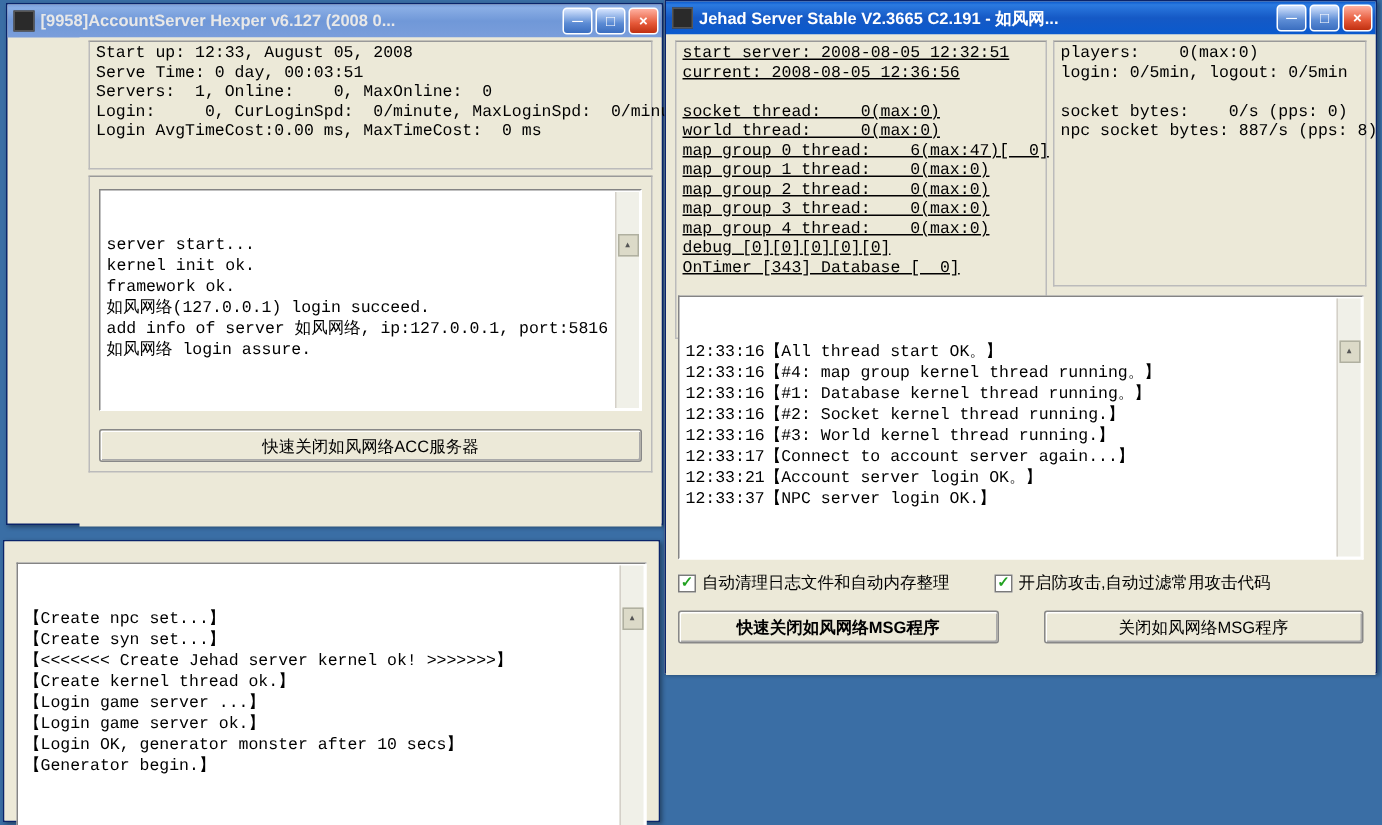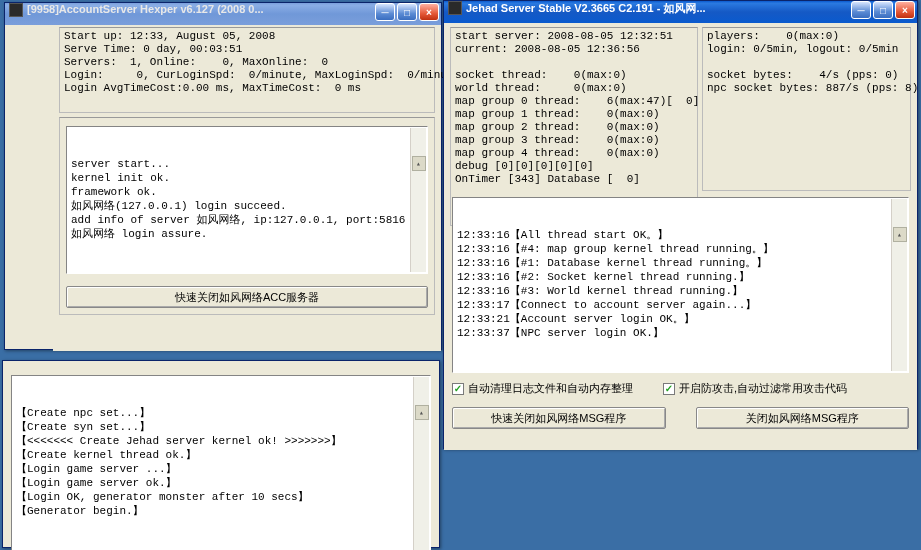--- a/index.html
+++ b/index.html
@@ -15,21 +15,21 @@
 .window {
   position: absolute;
   background: #ece9d8;
   border: 1px solid #0a246a;
   box-shadow: 1px 1px 3px rgba(0,0,0,0.4);
 }
 .titlebar {
   height: 22px;
   background: linear-gradient(to bottom, #0a5ace 0%, #2b7ae0 10%, #1559c5 50%, #0a5ace 100%);
   display: flex;
-  align-items: flex-start;
+  align-items: center;
   padding: 0 2px 0 4px;
   color: #fff;
   font-family: Tahoma, sans-serif;
   font-size: 11px;
   font-weight: bold;
 }
 .titlebar.inactive {
   background: linear-gradient(to bottom, #7a9edb 0%, #8aaee5 10%, #7098d8 50%, #7a9edb 100%);
   color: #e8e8e8;
 }
@@ -177,39 +177,39 @@
 
 <div class="window" style="left:443px; top:0px; width:475px; height:449px;">
   <div class="titlebar">
     <div class="title-icon"></div>
     <div class="title-text">Jehad Server Stable V2.3665 C2.191 - 如风网...</div>
     <div class="winbtn">─</div>
     <div class="winbtn">□</div>
     <div class="winbtn close">×</div>
   </div>
   <div class="client" style="height:427px;">
-    <div class="fieldset" style="left:6px; top:4px; width:248px; height:199px;">
+    <div class="fieldset" style="left:6px; top:4px; width:248px; height:199px;text-decoration:underline;">
       <div class="statusblock">start server: 2008-08-05 12:32:51
 current: 2008-08-05 12:36:56
 
 socket thread:    0(max:0)
 world thread:     0(max:0)
 map group 0 thread:    6(max:47)[  0]
 map group 1 thread:    0(max:0)
 map group 2 thread:    0(max:0)
 map group 3 thread:    0(max:0)
 map group 4 thread:    0(max:0)
 debug [0][0][0][0][0]
 OnTimer [343] Database [  0]</div>
     </div>
     <div class="fieldset" style="left:258px; top:4px; right:6px; height:164px;">
       <div class="statusblock">players:    0(max:0)
 login: 0/5min, logout: 0/5min
 
-socket bytes:    4/s (pps: 0)
+socket bytes:    0/s (pps: 0)
 npc socket bytes: 887/s (pps: 8)</div>
     </div>
     <div class="panel" style="position:absolute; left:8px; top:174px; right:8px; height:176px;">
       <div>12:33:16【All thread start OK。】
 12:33:16【#4: map group kernel thread running。】
 12:33:16【#1: Database kernel thread running。】
 12:33:16【#2: Socket kernel thread running.】
 12:33:16【#3: World kernel thread running.】
 12:33:17【Connect to account server again...】
 12:33:21【Account server login OK。】
@@ -224,17 +224,17 @@
       <div class="checkbox-row">
         <div class="chk">✓</div>
         <span>自动清理日志文件和自动内存整理</span>
       </div>
       <div class="checkbox-row">
         <div class="chk">✓</div>
         <span>开启防攻击,自动过滤常用攻击代码</span>
       </div>
     </div>
     <div style="position:absolute; left:8px; right:8px; top:384px; display:flex; gap:30px;">
-      <div class="xpbtn" style="flex:1;">快速关闭如风网络MSG程序</div>
+      <div class="xpbtn" style="flex:1;font-weight:bold;">快速关闭如风网络MSG程序</div>
       <div class="xpbtn" style="flex:1;">关闭如风网络MSG程序</div>
     </div>
   </div>
 </div>
 
 </body></html>

